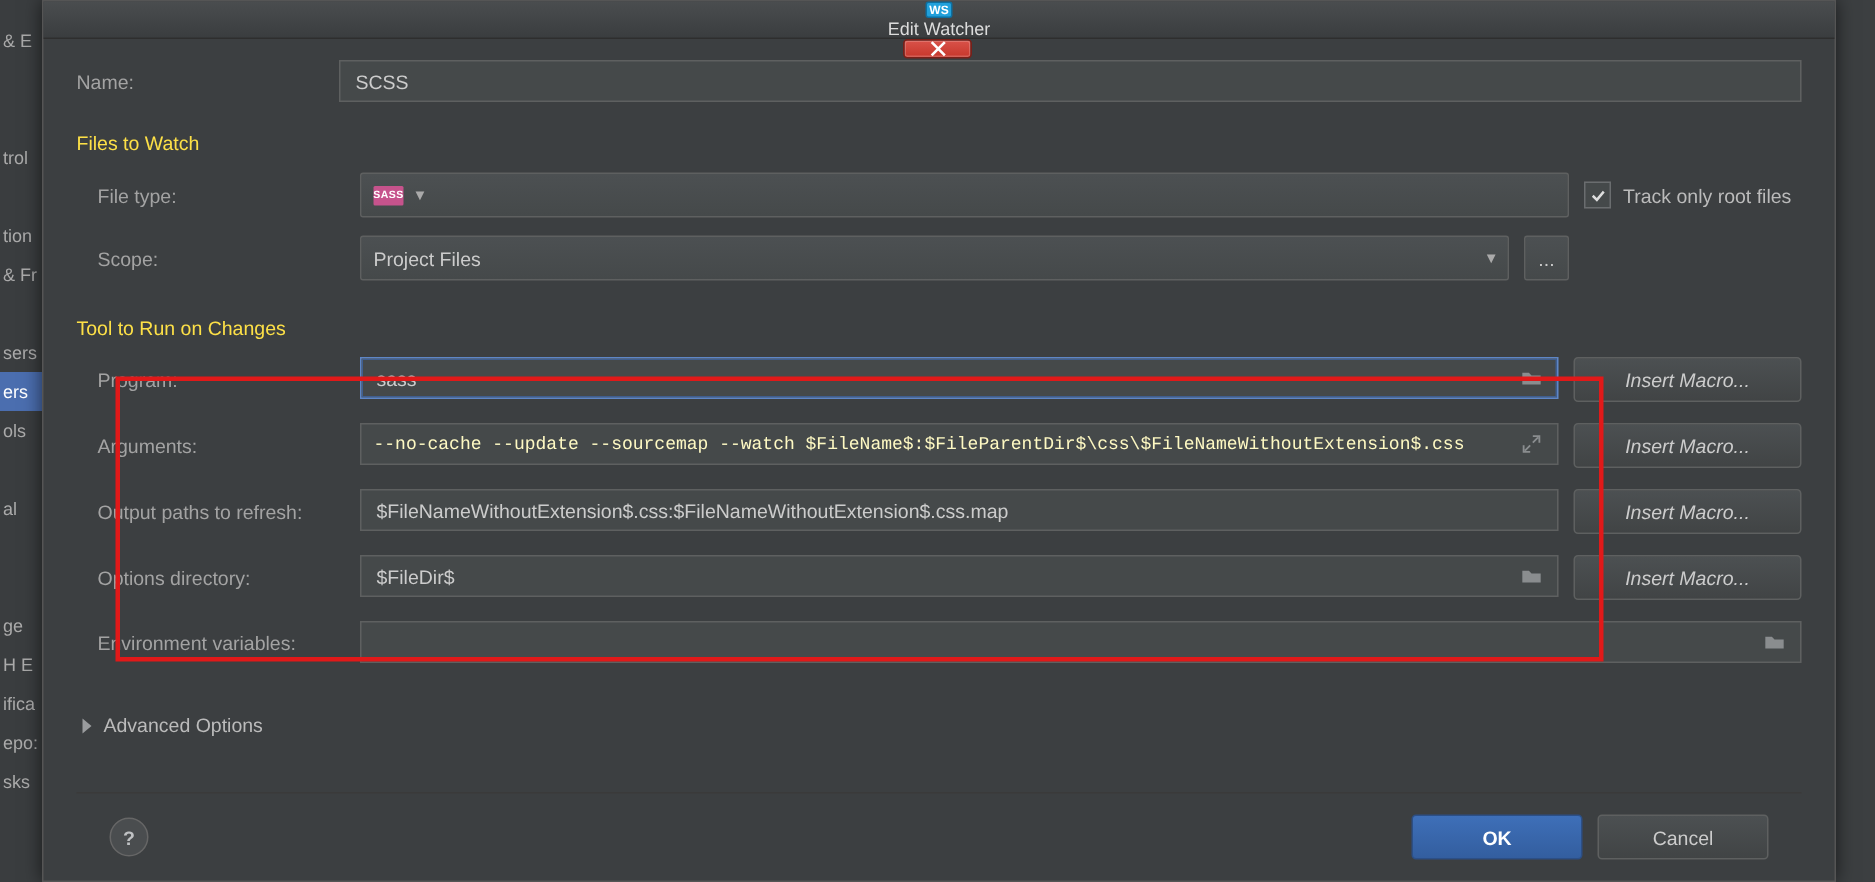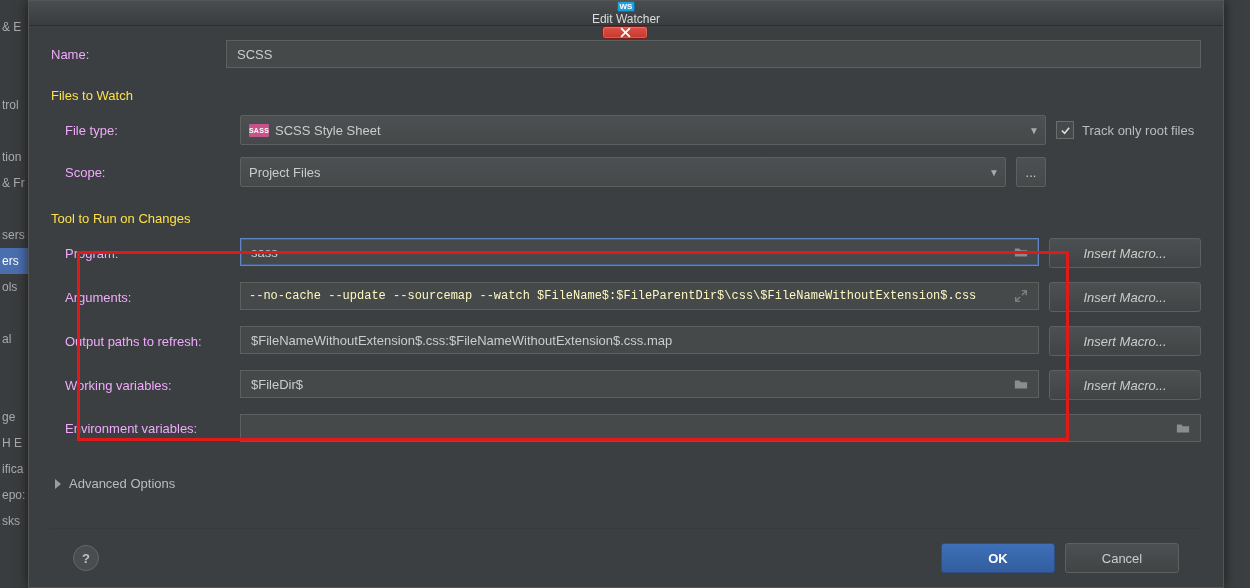--- a/index.html
+++ b/index.html
@@ -93,21 +93,21 @@
     overflow: hidden;
   }
 
   .row {
     display: flex;
     align-items: center;
     margin-bottom: 12px;
   }
   .row .label {
     width: 175px;
-    color: #f0abfc;
+    color: #a3a3a3;
   }
   .row.indent .label { padding-left: 14px; width: 175px; }
   .section-head {
     color: #fde047;
     margin: 8px 0 12px 0;
   }
 
   .field-wrap {
     flex: 1;
     display: flex;
@@ -315,21 +315,20 @@
       </div>
     </div>
 
     <div class="section-head">Files to Watch</div>
 
     <div class="row indent">
       <div class="label">File type:</div>
       <div class="field-wrap">
         <div class="combo" style="max-width:790px;">
           <span class="sass-badge">SASS</span>
-          <span class="combo-text">SCSS Style Sheet</span>
           <span class="caret">▼</span>
         </div>
         <div class="checkbox-wrap">
           <div class="cb">
             <svg viewBox="0 0 12 12">
                 <path d="M2 6 L5 9 L10 3" stroke="#ddd" stroke-width="1.8" fill="none"></path>
               </svg>
           </div>
           <span>Track only root files</span>
         </div>
@@ -383,21 +382,21 @@
       <div class="label">Output paths to refresh:</div>
       <div class="field-wrap">
         <div class="textfield">
           <input type="text" value="$FileNameWithoutExtension$.css:$FileNameWithoutExtension$.css.map" style="">
         </div>
         <div class="macro-btn">Insert Macro...</div>
       </div>
     </div>
 
     <div class="row indent tool-row">
-      <div class="label">Working variables:</div>
+      <div class="label">Options directory:</div>
       <div class="field-wrap">
         <div class="textfield">
           <input type="text" value="$FileDir$" style="">
           <span class="tail-icon">
             <svg viewBox="0 0 16 16">
                 <path d="M1 4h5l2 2h7v7H1z" fill="#8a8d8f"></path>
               </svg>
           </span>
         </div>
         <div class="macro-btn">Insert Macro...</div>

